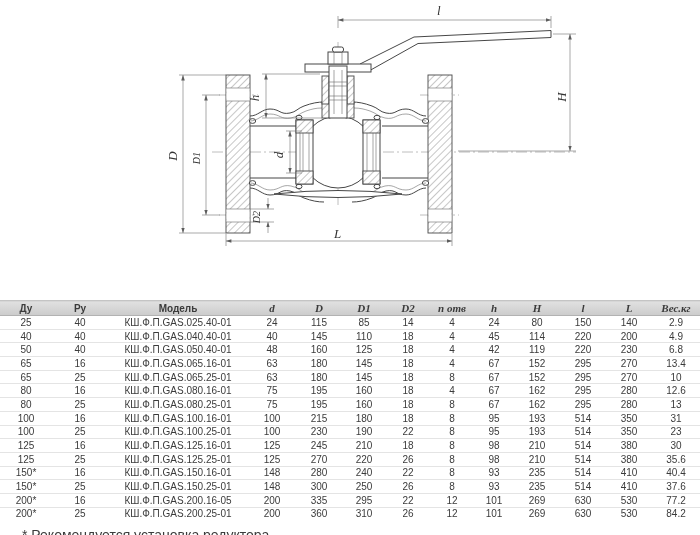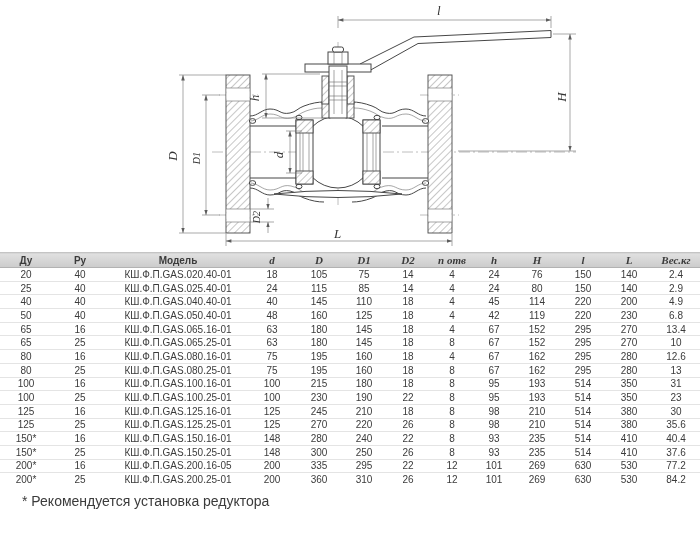--- a/index.html
+++ b/index.html
@@ -9,21 +9,21 @@
   
   .ln{stroke:#474747;stroke-width:1;fill:none;}
   .lnf{stroke:#474747;stroke-width:1;fill:#ffffff;}
   .hat{stroke:#474747;stroke-width:.9;fill:url(#h45);}
   .thin{stroke:#6a6a6a;stroke-width:.6;fill:none;}
   .dim{stroke:#6f6f6f;stroke-width:.6;fill:none;}
   .cl{stroke:#8a8a8a;stroke-width:.55;fill:none;stroke-dasharray:11 3 2 3;}
   .dimtxt{font-family:"Liberation Serif",serif;font-style:italic;font-size:13px;fill:#333;}
   .dimtxt.small{font-size:10px;}
   
-  .spec-table{border-collapse:collapse;width:700px;table-layout:fixed;font-size:10px;color:#3b3b3b;}
+  .spec-table{border-collapse:collapse;width:700px;table-layout:fixed;font-size:10px;color:#3b3b3b;margin-top:48px;}
   .spec-table thead th{background:linear-gradient(#e0e0e0,#cbcbcb);border-top:1px solid #c4c4c4;border-bottom:1px solid #b2b2b2;font-weight:bold;height:14px;padding:0;font-size:10px;}
   .spec-table thead th.it{font-style:italic;font-family:"Liberation Serif",serif;font-size:11px;}
   .spec-table tbody td{text-align:center;height:12.7px;padding:0;border-top:1px solid #e4e4e4;white-space:nowrap;}
   .spec-table tbody tr:first-child td{border-top:none;}
   .footnote{margin-top:7px;padding-left:22px;font-size:14px;color:#3b3b3b;}
 </style>
 </head>
 <body>
 
 <div class="drawing-wrap">
@@ -195,35 +195,20 @@
         <th class="it">n отв</th>
         <th class="it">h</th>
         <th class="it">H</th>
         <th class="it">l</th>
         <th class="it">L</th>
         <th class="it">Вес.кг</th>
       </tr>
   </thead>
   <tbody>
       <tr>
-        <td>20</td>
-        <td>40</td>
-        <td>КШ.Ф.П.GAS.020.40-01</td>
-        <td>18</td>
-        <td>105</td>
-        <td>75</td>
-        <td>14</td>
-        <td>4</td>
-        <td>24</td>
-        <td>76</td>
-        <td>150</td>
-        <td>140</td>
-        <td>2.4</td>
-      </tr>
-      <tr>
         <td>25</td>
         <td>40</td>
         <td>КШ.Ф.П.GAS.025.40-01</td>
         <td>24</td>
         <td>115</td>
         <td>85</td>
         <td>14</td>
         <td>4</td>
         <td>24</td>
         <td>80</td>

